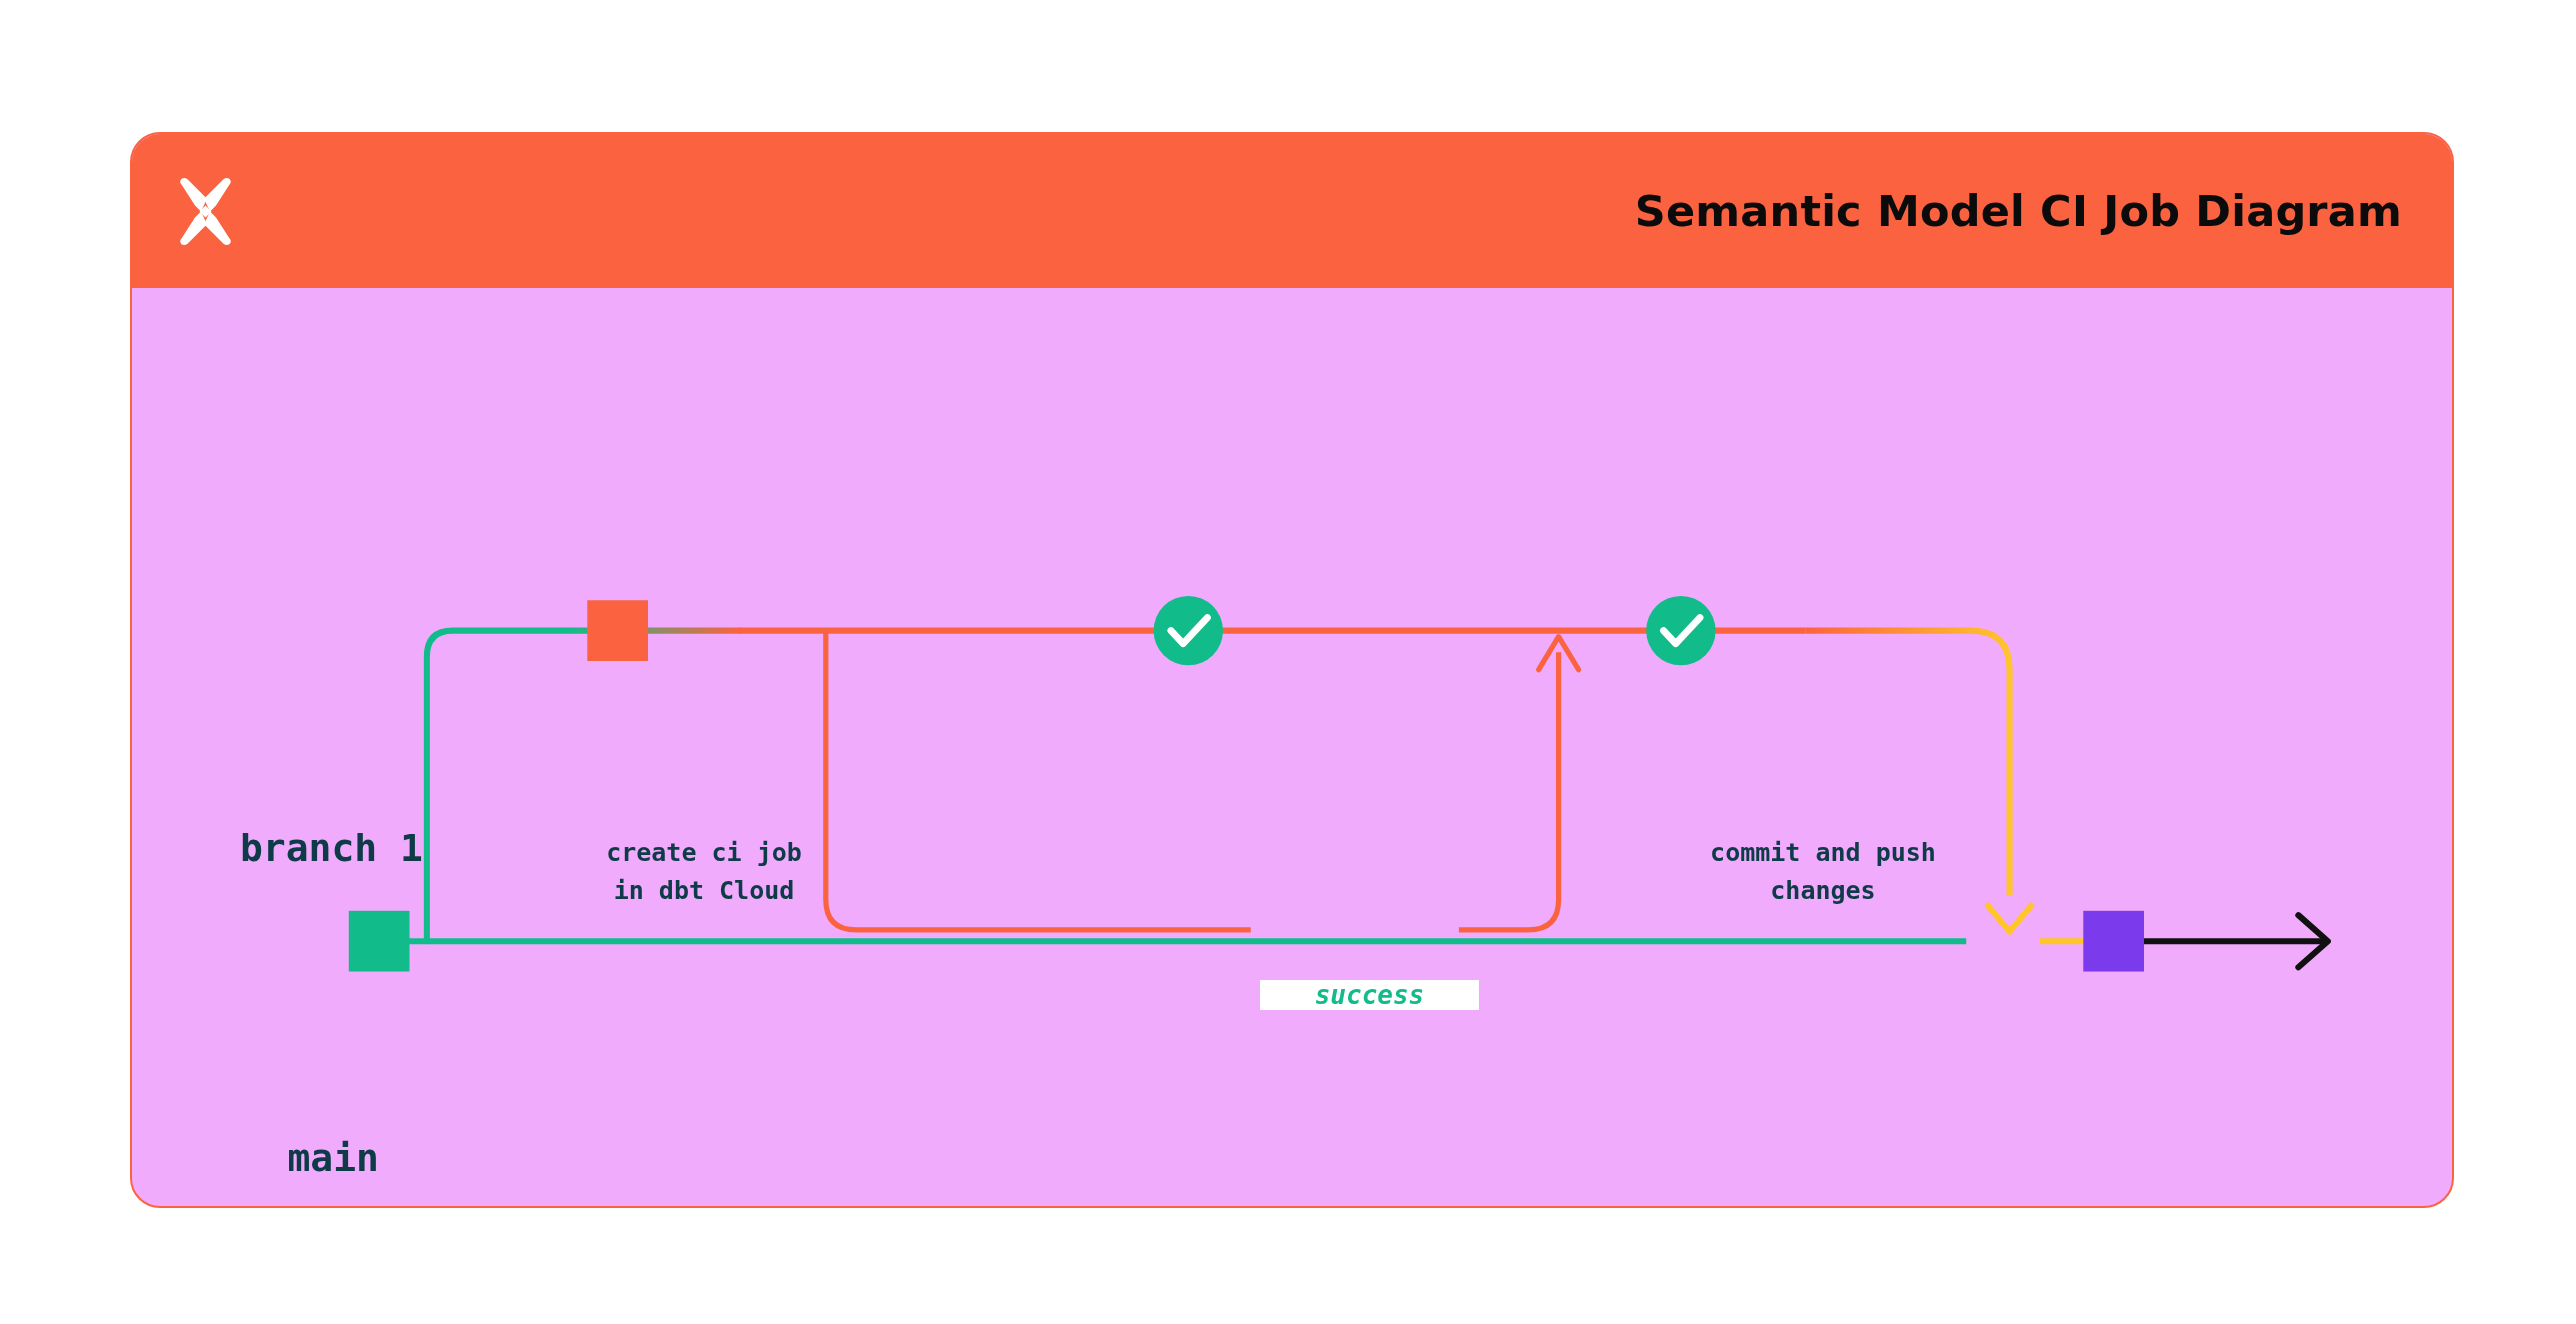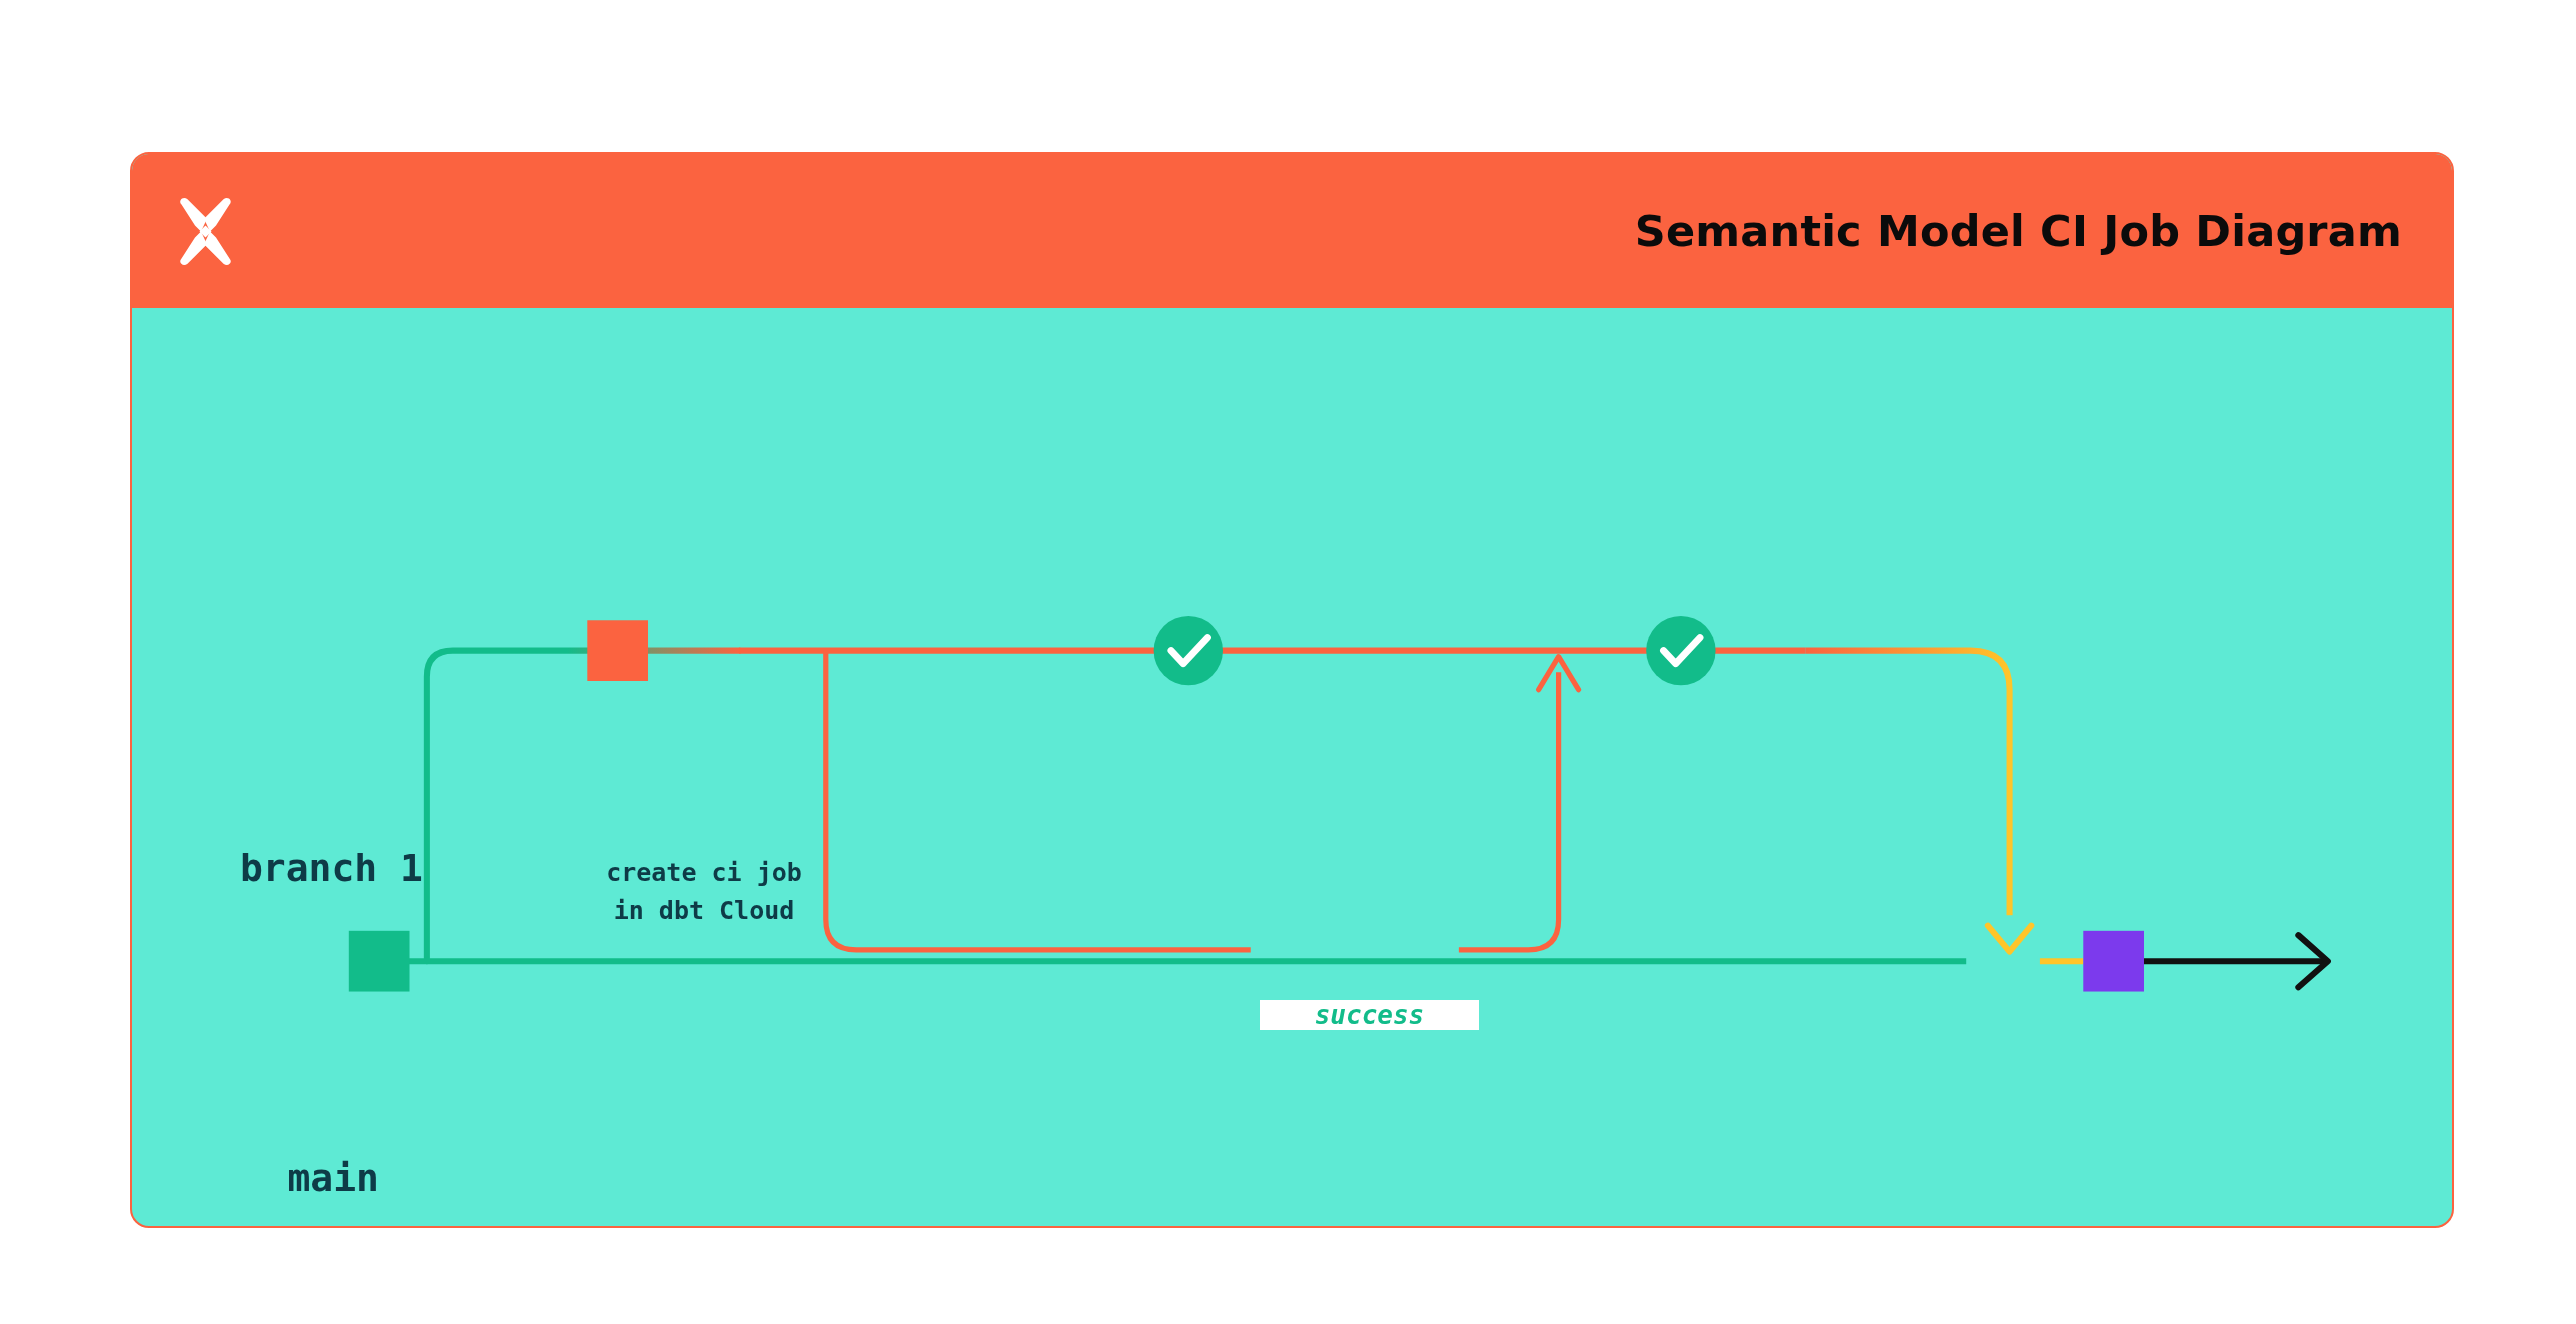--- a/index.html
+++ b/index.html
@@ -18,26 +18,25 @@
     width: 2576px;
     height: 1324px;
     background: #ffffff;
   }
   .card {
     position: absolute;
     left: 130px;
     top: 132px;
     width: 2324px;
     height: 1076px;
-    border-radius: 19px;
-    background: #5eead4;
+    border-radius: 30px;
+    background: #f0abfc;
     border: 2.6px solid #FB6340;
     box-sizing: border-box;
     overflow: hidden;
-    margin-top: 20px;
   }
   .card-header {
     position: absolute;
     left: 0;
     top: 0;
     width: 100%;
     height: 154px;
     background: #FB6340;
     border-radius: 16.5px 16.5px 0 0;
     display: flex;
@@ -209,19 +208,21 @@
         </g>
 
         <rect x="2250" y="718" width="70" height="70" fill="#7C3AED"></rect>
       </svg>
 
       <div class="lane-label" id="lane-label-branch">branch 1</div>
       <div class="lane-label" id="lane-label-main">main</div>
 
       <div class="node-caption" id="caption-create">create ci job
 in dbt Cloud</div>
+      <div class="node-caption" id="caption-commit">commit and push
+changes</div>
 
       <div class="edge-label" id="label-success">success</div>
 
     </div>
   </div>
 </div>
 
 
 </body></html>

